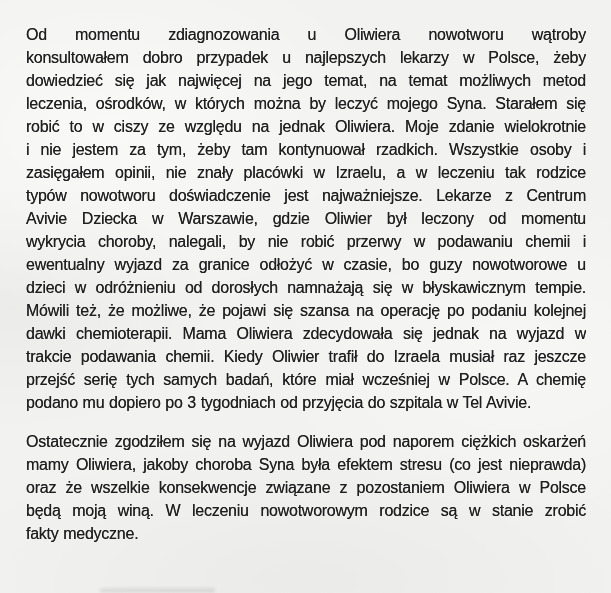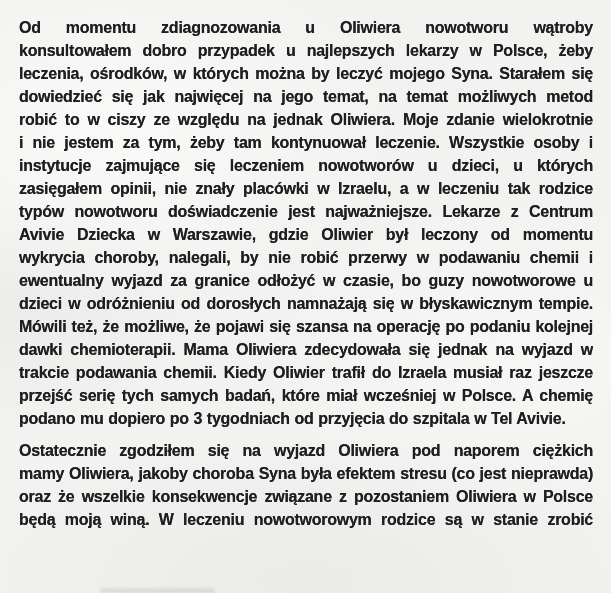--- a/index.html
+++ b/index.html
@@ -20,21 +20,21 @@
       radial-gradient(ellipse 380px 240px at 85% 60%, rgba(255,255,255,0.35), rgba(255,255,255,0) 70%),
       radial-gradient(ellipse 500px 200px at 50% 98%, rgba(0,0,0,0.030), rgba(0,0,0,0) 75%),
       radial-gradient(ellipse 300px 180px at 2% 52%, rgba(0,0,0,0.028), rgba(0,0,0,0) 70%);
     font-family: "Liberation Sans", "DejaVu Sans", sans-serif;
   }
   .document-page {
     position: absolute;
     inset: 0;
     padding: 7px 9px 0 10px;
   }
-  .paragraph { margin: 9px; font-weight: bold; }
+  .paragraph { margin: 16px; }
   .line {
     color: var(--ink);
     font-size: 16px;
     line-height: 23px;
     height: 23px;
     letter-spacing: -0.25px;
     word-spacing: 0.5px;
     text-align: justify;
     text-align-last: justify;
     white-space: normal;
@@ -58,38 +58,38 @@
   }
 </style>
 </head>
 <body>
 
 <div class="document-page">
   <div>
       <div class="paragraph">
         <div class="line">Od momentu zdiagnozowania u Oliwiera nowotworu wątroby</div>
         <div class="line">konsultowałem dobro przypadek u najlepszych lekarzy w Polsce, żeby</div>
+        <div class="line">dowiedzieć się jak najwięcej na jego temat, na temat możliwych metod</div>
         <div class="line">leczenia, ośrodków, w których można by leczyć mojego Syna. Starałem się</div>
-        <div class="line">dowiedzieć się jak najwięcej na jego temat, na temat możliwych metod</div>
         <div class="line">robić to w ciszy ze względu na jednak Oliwiera. Moje zdanie wielokrotnie</div>
-        <div class="line">i nie jestem za tym, żeby tam kontynuował leczenie. Wszystkie osoby i</div>
-        <div class="line">instytucje zajmujące się leczeniem nowotworów u dzieci, u których</div>
+        <div class="line">i nie jestem za tym, żeby tam kontynuował rzadkich. Wszystkie osoby i</div>
         <div class="line">zasięgałem opinii, nie znały placówki w Izraelu, a w leczeniu tak rodzice</div>
         <div class="line">typów nowotworu doświadczenie jest najważniejsze. Lekarze z Centrum</div>
         <div class="line">Avivie Dziecka w Warszawie, gdzie Oliwier był leczony od momentu</div>
         <div class="line">wykrycia choroby, nalegali, by nie robić przerwy w podawaniu chemii i</div>
         <div class="line">ewentualny wyjazd za granice odłożyć w czasie, bo guzy nowotworowe u</div>
         <div class="line">dzieci w odróżnieniu od dorosłych namnażają się w błyskawicznym tempie.</div>
         <div class="line">Mówili też, że możliwe, że pojawi się szansa na operację po podaniu kolejnej</div>
         <div class="line">dawki chemioterapii. Mama Oliwiera zdecydowała się jednak na wyjazd w</div>
         <div class="line">trakcie podawania chemii. Kiedy Oliwier trafił do Izraela musiał raz jeszcze</div>
         <div class="line">przejść serię tych samych badań, które miał wcześniej w Polsce. A chemię</div>
         <div class="line para-end">podano mu dopiero po 3 tygodniach od przyjęcia do szpitala w Tel Avivie.</div>
       </div>
       <div class="paragraph">
         <div class="line">Ostatecznie zgodziłem się na wyjazd Oliwiera pod naporem ciężkich oskarżeń</div>
         <div class="line">mamy Oliwiera, jakoby choroba Syna była efektem stresu (co jest nieprawda)</div>
         <div class="line">oraz że wszelkie konsekwencje związane z pozostaniem Oliwiera w Polsce</div>
         <div class="line">będą moją winą. W leczeniu nowotworowym rodzice są w stanie zrobić</div>
+        <div class="line para-end">fakty medyczne.</div>
       </div>
     </div>
   <div class="scan-artifact"></div>
 </div>
 
 </body></html>

